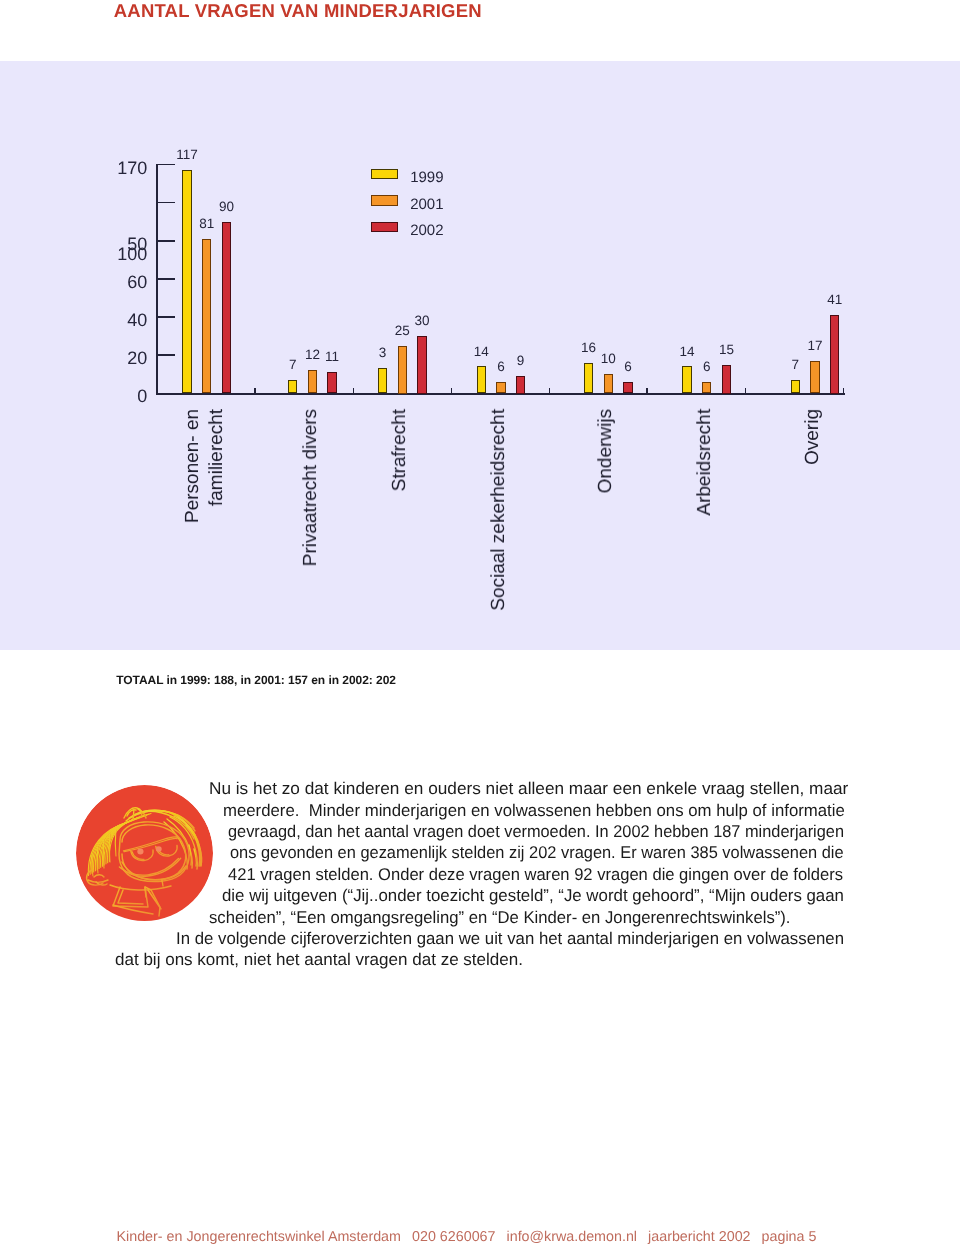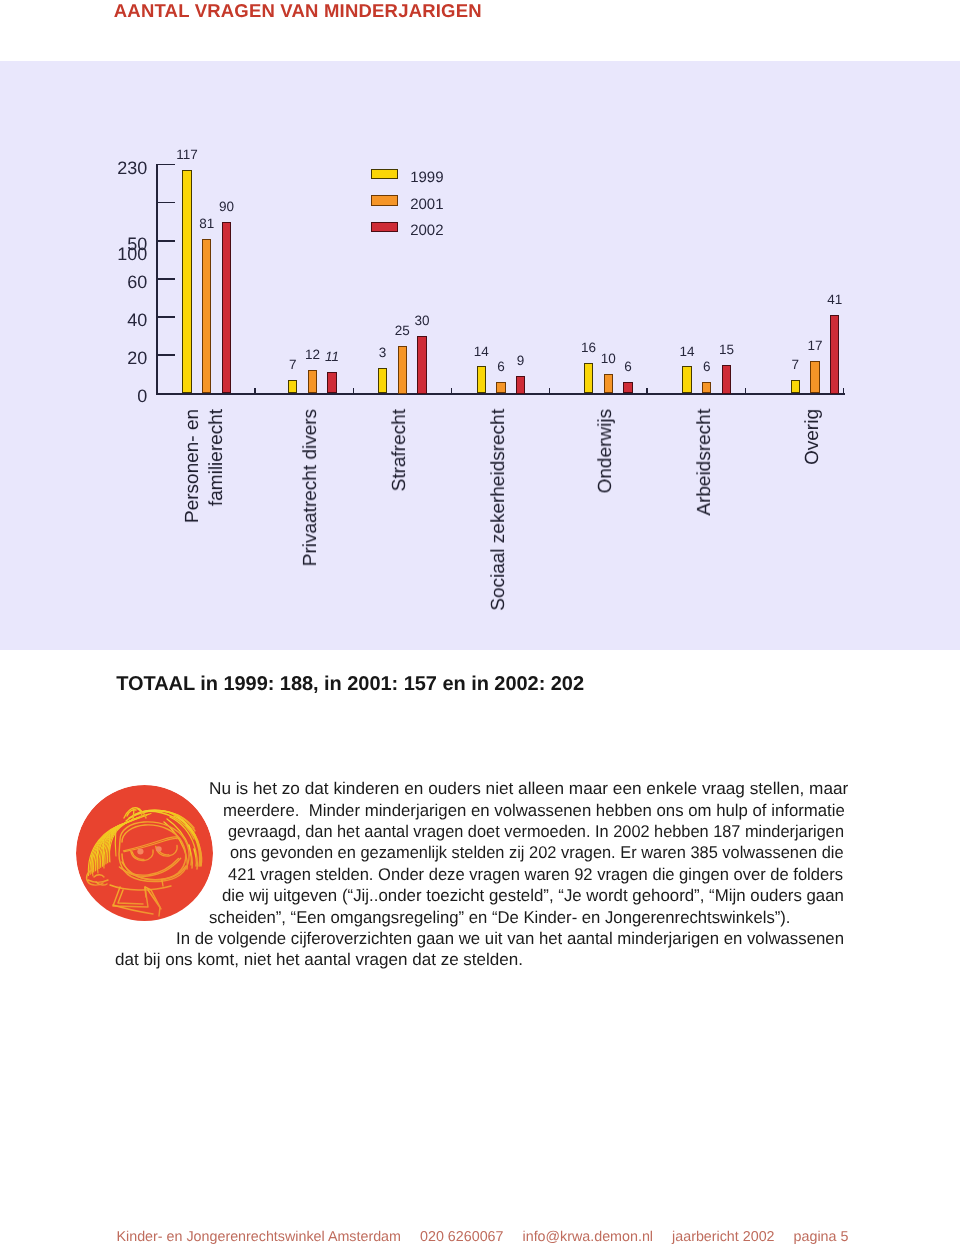--- a/index.html
+++ b/index.html
@@ -20,46 +20,46 @@
   .ylabel{position:absolute;font-size:18px;color:#26263b;text-align:right;white-space:nowrap;line-height:1;}
   .bar{position:absolute;box-sizing:border-box;border:1px solid;}
   .vlab{position:absolute;font-size:13.5px;color:#26263b;text-align:center;white-space:nowrap;line-height:1;}
   .catlab{position:absolute;font-size:19px;color:#1c1c2c;white-space:nowrap;
           writing-mode:vertical-rl;transform:translateZ(0) rotate(180deg);line-height:1;
           transform-origin:center;}
   .legend{position:absolute;left:370px;top:167px;width:80px;height:68px;}
   .legend-sw{position:absolute;box-sizing:border-box;border:1px solid;}
   .legend-tx{position:absolute;font-size:15px;color:#26263b;white-space:nowrap;line-height:1;}
   
-  .totals{position:absolute;left:116.2px;top:673.5px;font-size:20px;font-weight:bold;
+  .totals{position:absolute;left:116.2px;top:673.5px;font-size:12px;font-weight:bold;
           line-height:1;color:#171717;letter-spacing:-0.05px;white-space:nowrap;}
   
   .illus{position:absolute;left:75.5px;top:784.5px;width:137px;height:136px;}
   .bodyblock{position:absolute;left:0;top:0;width:960px;height:0;}
   .bodyline, .bodyline.justify{position:absolute;font-size:17px;line-height:21.4px;
             color:#1b1b1b;white-space:pre;transform-origin:0 0;}
   .illus svg{display:block;overflow:visible;}
   .illus{border-radius:50%;overflow:hidden;}
   
   .footer{position:absolute;left:116.5px;top:1229.5px;font-size:14.3px;color:#bf6c5d;
           line-height:1;white-space:nowrap;}
   .footer span{display:inline-block;}
-  .footer span + span{margin-left:19px;}
+  .footer span + span{margin-left:11px;}
 </style>
 </head>
 <body>
 
 <div class="page">
   <div class="panel" style="background: rgb(233, 231, 252);"></div>
   <div class="title" style="color: rgb(197, 57, 42);">AANTAL VRAGEN VAN MINDERJARIGEN</div>
   <div class="chart">
     <div class="axis-v" style="left:156.3px;top:164.2px;width:1.4px;height:229.5px;"></div>
     <div class="axis-h" style="left:156.3px;top:393px;width:688.4px;height:1.6px;"></div>
     <div class="tick" style="left:157.6px;top:163.6px;width:17.4px;height:1.8px;"></div>
-    <div class="ylabel" style="left:86px;top:158.5px;width:61.2px;">230</div>
+    <div class="ylabel" style="left:86px;top:158.5px;width:61.2px;">170</div>
     <div class="tick" style="left:157.6px;top:201.7px;width:17.4px;height:1.8px;"></div>
     <div class="ylabel" style="left:86px;top:196.6px;width:61.2px;margin-top:48px;">100</div>
     <div class="tick" style="left:157.6px;top:239.8px;width:17.4px;height:1.8px;"></div>
     <div class="ylabel" style="left:86px;top:234.7px;width:61.2px;">50</div>
     <div class="tick" style="left:157.6px;top:277.9px;width:17.4px;height:1.8px;"></div>
     <div class="ylabel" style="left:86px;top:272.8px;width:61.2px;">60</div>
     <div class="tick" style="left:157.6px;top:316.0px;width:17.4px;height:1.8px;"></div>
     <div class="ylabel" style="left:86px;top:310.9px;width:61.2px;">40</div>
     <div class="tick" style="left:157.6px;top:354.1px;width:17.4px;height:1.8px;"></div>
     <div class="ylabel" style="left:86px;top:349.0px;width:61.2px;">20</div>
@@ -75,21 +75,21 @@
     <div class="vlab" style="left:167.0px;top:148.3px;width:40px;">117</div>
     <div class="bar" style="left: 202px; top: 238.8px; width: 9.4px; height: 154.7px; background: rgb(245, 149, 39); border-color: rgb(110, 58, 4);"></div>
     <div class="vlab" style="left:186.7px;top:216.9px;width:40px;">81</div>
     <div class="bar" style="left: 221.7px; top: 221.7px; width: 9.4px; height: 171.8px; background: rgb(206, 44, 55); border-color: rgb(74, 13, 20);"></div>
     <div class="vlab" style="left:206.4px;top:199.8px;width:40px;">90</div>
     <div class="bar" style="left: 288px; top: 379.8px; width: 9.4px; height: 13.7px; background: rgb(250, 214, 7); border-color: rgb(69, 58, 0);"></div>
     <div class="vlab" style="left:272.7px;top:357.9px;width:40px;">7</div>
     <div class="bar" style="left: 307.7px; top: 370.2px; width: 9.4px; height: 23.3px; background: rgb(245, 149, 39); border-color: rgb(110, 58, 4);"></div>
     <div class="vlab" style="left:292.4px;top:348.3px;width:40px;">12</div>
     <div class="bar" style="left: 327.4px; top: 372.1px; width: 9.4px; height: 21.4px; background: rgb(206, 44, 55); border-color: rgb(74, 13, 20);"></div>
-    <div class="vlab" style="left:312.1px;top:350.2px;width:40px;font-style:italic;">11</div>
+    <div class="vlab" style="left:312.1px;top:350.2px;width:40px;">11</div>
     <div class="bar" style="left: 377.8px; top: 368.3px; width: 9.4px; height: 25.2px; background: rgb(250, 214, 7); border-color: rgb(69, 58, 0);"></div>
     <div class="vlab" style="left:362.5px;top:346.4px;width:40px;">3</div>
     <div class="bar" style="left: 397.5px; top: 345.5px; width: 9.4px; height: 48px; background: rgb(245, 149, 39); border-color: rgb(110, 58, 4);"></div>
     <div class="vlab" style="left:382.2px;top:323.6px;width:40px;">25</div>
     <div class="bar" style="left: 417.2px; top: 336px; width: 9.4px; height: 57.5px; background: rgb(206, 44, 55); border-color: rgb(74, 13, 20);"></div>
     <div class="vlab" style="left:401.9px;top:314.1px;width:40px;">30</div>
     <div class="bar" style="left: 476.5px; top: 366.4px; width: 9.4px; height: 27.1px; background: rgb(250, 214, 7); border-color: rgb(69, 58, 0);"></div>
     <div class="vlab" style="left:461.2px;top:344.5px;width:40px;">14</div>
     <div class="bar" style="left: 496.2px; top: 381.7px; width: 9.4px; height: 11.8px; background: rgb(245, 149, 39); border-color: rgb(110, 58, 4);"></div>
     <div class="vlab" style="left:480.9px;top:359.8px;width:40px;">6</div>

